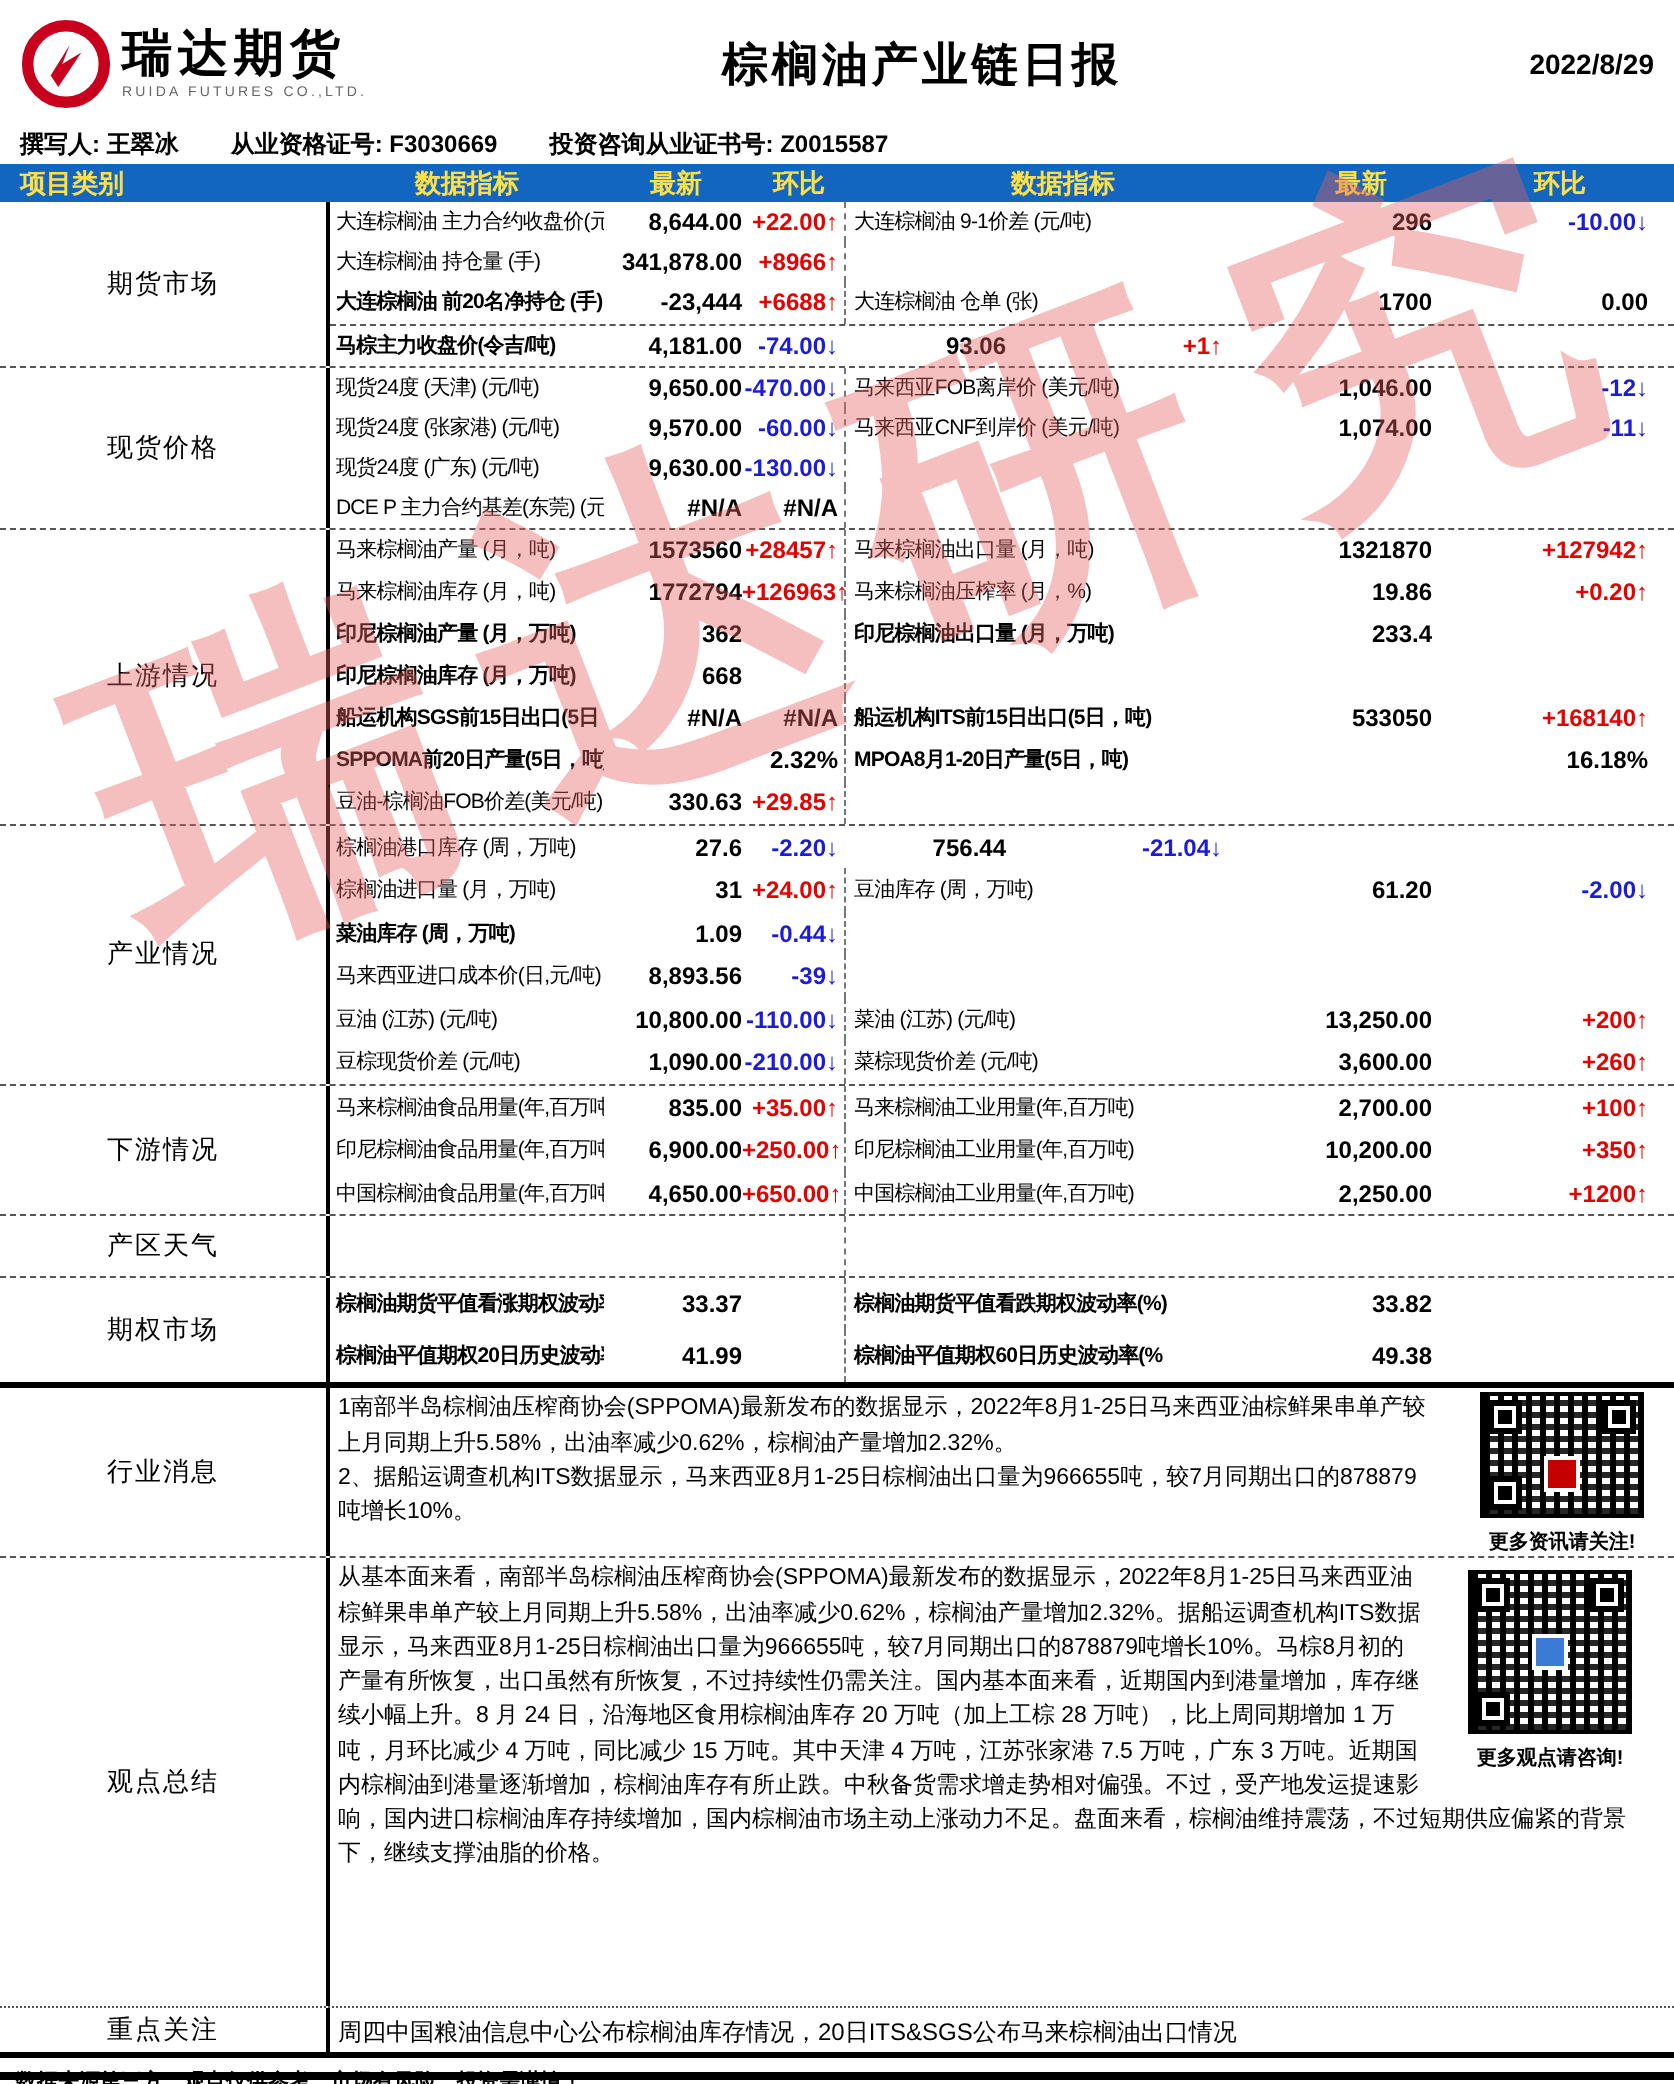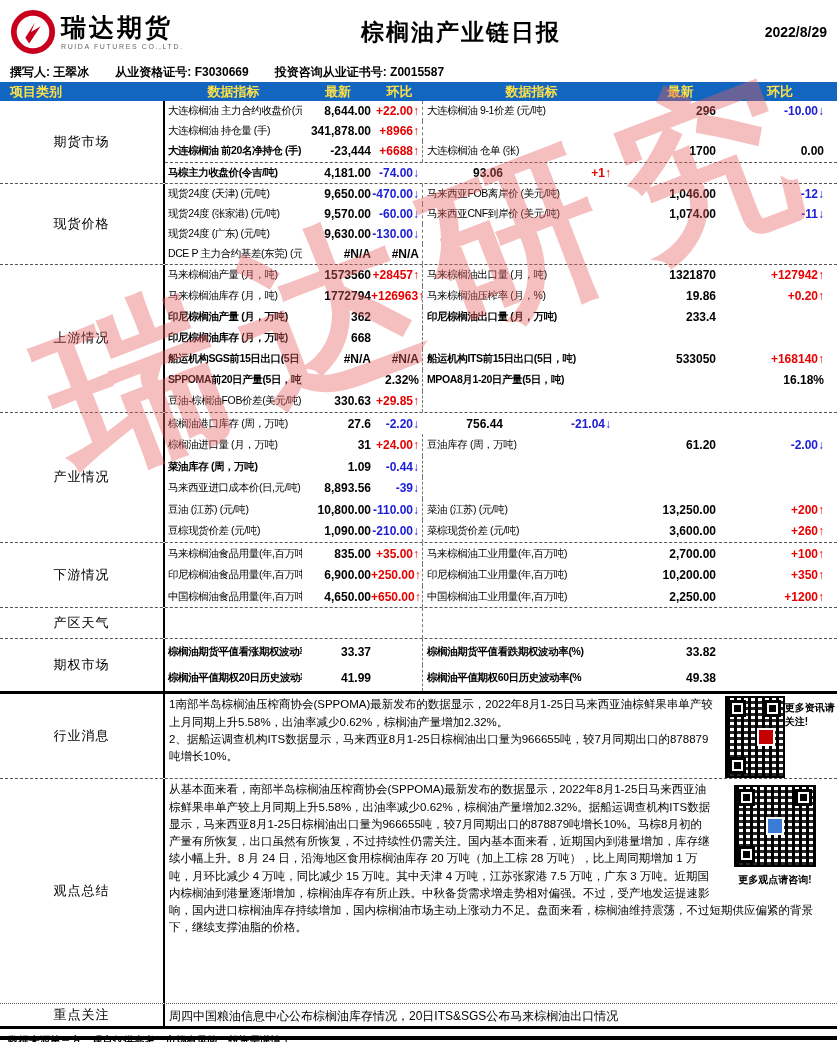--- a/index.html
+++ b/index.html
@@ -47,21 +47,21 @@
   #table-body .section:nth-child(5) .row{height:21.5px;}
   #table-body .section:nth-child(6) .row{height:30px;}
   #table-body .section:nth-child(7) .row{height:26px;}
   
   .msgrow{display:flex;}
   .msgrow .cat{align-items:center;}
   .news{border-top:3px solid #000;height:84px;}
   .views{border-top:1px dashed #555;height:224px;}
   .focus{border-top:1px dotted #555;border-bottom:3px solid #000;height:22px;}
   .msg-body{flex:1;padding:2px 6px 0 4px;font-size:11.5px;line-height:1.5;box-sizing:border-box;}
-  .qrbox{width:112px;padding-top:2px;display:flex;flex-direction:row;align-items:flex-start;}
+  .qrbox{width:112px;padding-top:2px;display:flex;flex-direction:column;align-items:center;}
   .qr{position:relative;width:82px;height:82px;border:2px solid #000;box-sizing:border-box;
       background:repeating-linear-gradient(0deg,rgba(0,0,0,.85) 0 3px,transparent 3px 6px),
                  repeating-linear-gradient(90deg,#000 0 3px,#fff 3px 7px);}
   .fp{position:absolute;width:17px;height:17px;border:3px solid #000;background:#fff;box-sizing:border-box;}
   .fp::after{content:"";position:absolute;inset:2px;background:#000;}
   .fp.tl{left:2px;top:2px;} .fp.tr{right:2px;top:2px;} .fp.bl{left:2px;bottom:2px;}
   .chip{position:absolute;left:30px;top:30px;width:18px;height:18px;border:2px solid #fff;box-sizing:border-box;}
   .chip.red{background:#c40000;} .chip.blue{background:#3a7bd5;}
   .qr-cap{font-size:10px;font-weight:bold;margin-top:5px;}
   .views .qrwrap{float:right;width:112px;text-align:center;margin:4px 0 4px 6px;}

